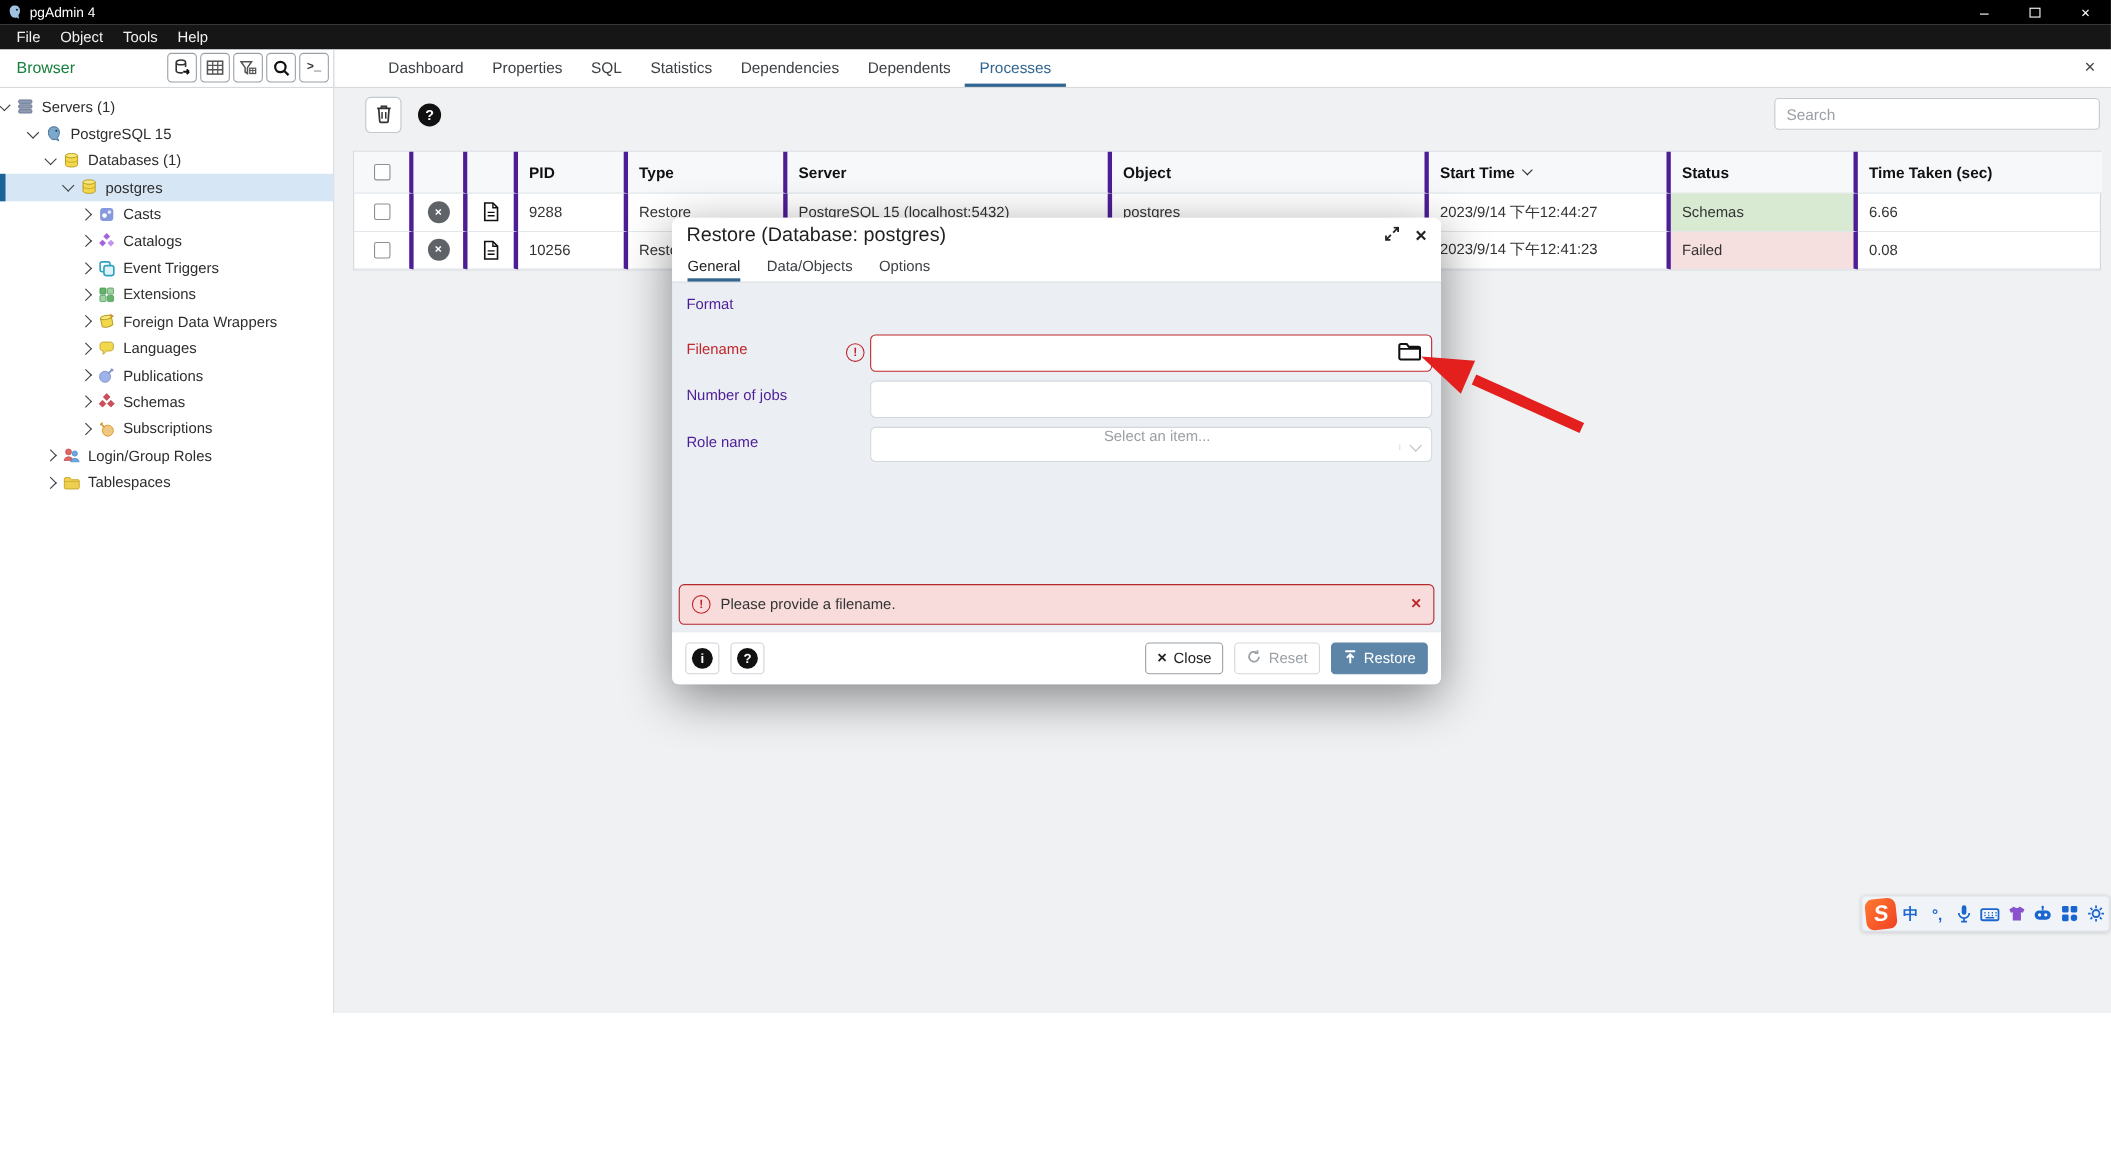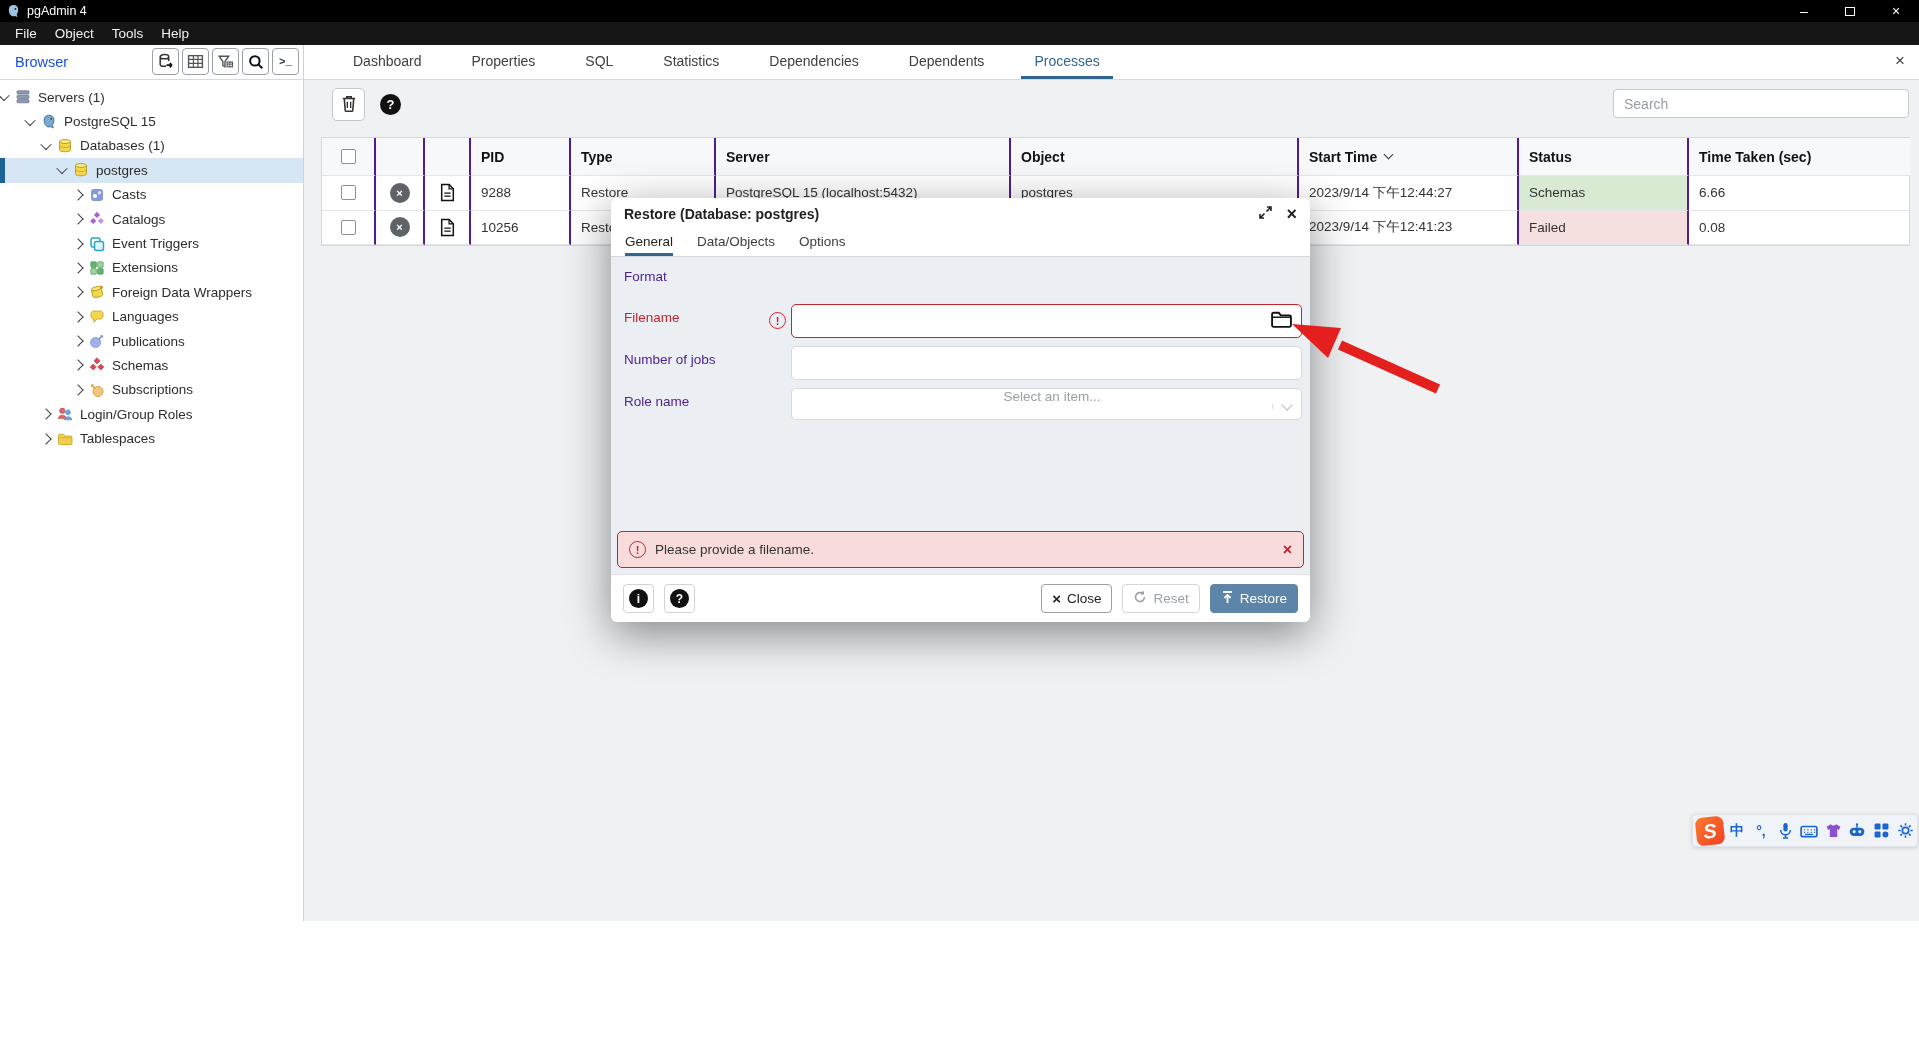--- a/index.html
+++ b/index.html
@@ -20,27 +20,27 @@
   
   .menubar{position:absolute;left:0;top:22px;width:1919px;height:23px;background:#161616;
            display:flex;align-items:center;padding-left:8px;gap:4px;}
   .menu-item{color:#f1f1f1;font-size:13.5px;padding:0 7px;}
 
   
   .subheader{position:absolute;left:0;top:45px;width:1919px;height:35px;background:#fff;
              border-bottom:1px solid #d7dadd;display:flex;}
   .browser-head{width:304px;height:100%;border-right:1px solid #cfd3d7;display:flex;
                 align-items:center;padding-left:15px;position:relative;}
-  .browser-title{font-size:14.5px;color:#1d4ed8;}
+  .browser-title{font-size:14.5px;color:#15803d;}
   .btools{position:absolute;left:152px;top:3px;display:flex;gap:3px;}
   .bt-btn{width:27px;height:27px;border:1px solid #9aa0a6;border-radius:4px;background:#fff;
           display:flex;align-items:center;justify-content:center;color:#333;}
   .bt-btn svg{display:block;}
   .term-glyph{font-family:"Liberation Mono",monospace;font-size:11px;font-weight:bold;color:#333;}
-  .tabbar{flex:1;display:flex;align-items:stretch;padding-left:36px;gap:24px;position:relative;}
+  .tabbar{flex:1;display:flex;align-items:stretch;padding-left:36px;gap:0;position:relative;}
   .tab{display:flex;align-items:center;padding:0 13px;font-size:14px;color:#3c4043;
        border-bottom:3px solid transparent;}
   .tab.active{color:#326690;border-bottom-color:#326690;}
   .panel-close{position:absolute;right:14px;top:7px;font-size:17px;color:#444;line-height:1;}
 
   
   .sidebar{position:absolute;left:0;top:80px;width:304px;height:969px;background:#fff;
            border-right:1px solid #cfd3d7;padding-top:5px;}
   .trow-item{position:relative;height:24.4px;display:flex;align-items:center;gap:7px;
              font-size:13.5px;color:#2d2d2d;white-space:nowrap;}
@@ -62,40 +62,40 @@
   .tool-btn.helpb{left:70px;border:none;background:transparent;}
   .circle-glyph{width:21px;height:21px;border-radius:50%;background:#111;color:#fff;display:flex;
                 align-items:center;justify-content:center;font-size:13px;font-weight:bold;}
   .search-input{position:absolute;right:10px;top:9px;width:296px;height:29px;border:1px solid #c6cacd;
                 border-radius:4px;padding:0 10px;font-size:14px;font-family:inherit;color:#202124;background:#fff;}
   .search-input::placeholder{color:#9aa0a6;}
 
   
   .ptable{position:absolute;left:17px;top:57px;width:1589px;background:#fff;border:1px solid #d4d8dc;}
   .trow{display:grid;grid-template-columns:54px 49px 46px 100px 145px 295px 288px 220px 170px 222px;}
-  .trow>div{border-right:2px solid #4c1d95;border-bottom:1px solid #e2e5e9;display:flex;
+  .trow>div{border-right:4px solid #4c1d95;border-bottom:1px solid #e2e5e9;display:flex;
             align-items:center;padding:0 10px;overflow:hidden;white-space:nowrap;}
   .trow>div:last-child{border-right:none;}
   .thead>div{height:38px;font-weight:bold;color:#111;background:#f7f8fa;}
   .tbody>div{height:34.5px;font-size:13.5px;color:#333;}
   .cb{width:15px;height:15px;border:1.5px solid #8a9095;border-radius:2px;background:#fff;margin:0 auto;}
   .stopico{width:20px;height:20px;border-radius:50%;background:#5f6368;color:#fff;display:flex;
            align-items:center;justify-content:center;font-size:11px;font-weight:bold;margin:0 auto;}
   .docico{margin:0 auto;display:flex;}
   .cell-status.finished{background:#d9ead3;}
   .cell-status.failed{background:#f6dfdf;}
   .sort-chev{width:7px;height:7px;border-right:1.8px solid #333;border-bottom:1.8px solid #333;
              transform:rotate(45deg);margin-left:8px;margin-top:-4px;}
 
   
   .dialog{position:absolute;left:611px;top:198px;width:699px;height:424px;background:#ebeff4;
           border-radius:6px;box-shadow:0 12px 45px rgba(0,0,0,.45);z-index:40;}
   .dhead{height:31px;background:#fff;border-radius:6px 6px 0 0;display:flex;align-items:center;
          padding:0 13px;}
-  .dtitle{font-weight:bold;font-size:14px;color:#1f1f1f;}
+  .dtitle{font-weight:normal;font-size:18px;color:#1f1f1f;}
   .dhead-icons{margin-left:auto;display:flex;gap:14px;align-items:center;}
   .dclose{font-size:18px;font-weight:bold;color:#222;line-height:1;}
   .dtabs{height:28px;background:#fff;border-bottom:1px solid #d5d9de;display:flex;
          padding-left:14px;gap:24px;}
   .dtab{display:flex;align-items:center;font-size:13.5px;color:#3c4043;border-bottom:3px solid transparent;}
   .dtab.active{border-bottom-color:#326690;color:#222;}
   .flabel{position:absolute;left:13px;font-size:13.5px;color:#4c1d95;}
   .flabel.err{color:#c0262c;}
   .errcircle{width:17px;height:17px;border:1.8px solid #c0262c;border-radius:50%;color:#c0262c;
              font-weight:bold;font-size:11px;display:flex;align-items:center;justify-content:center;flex:none;}

